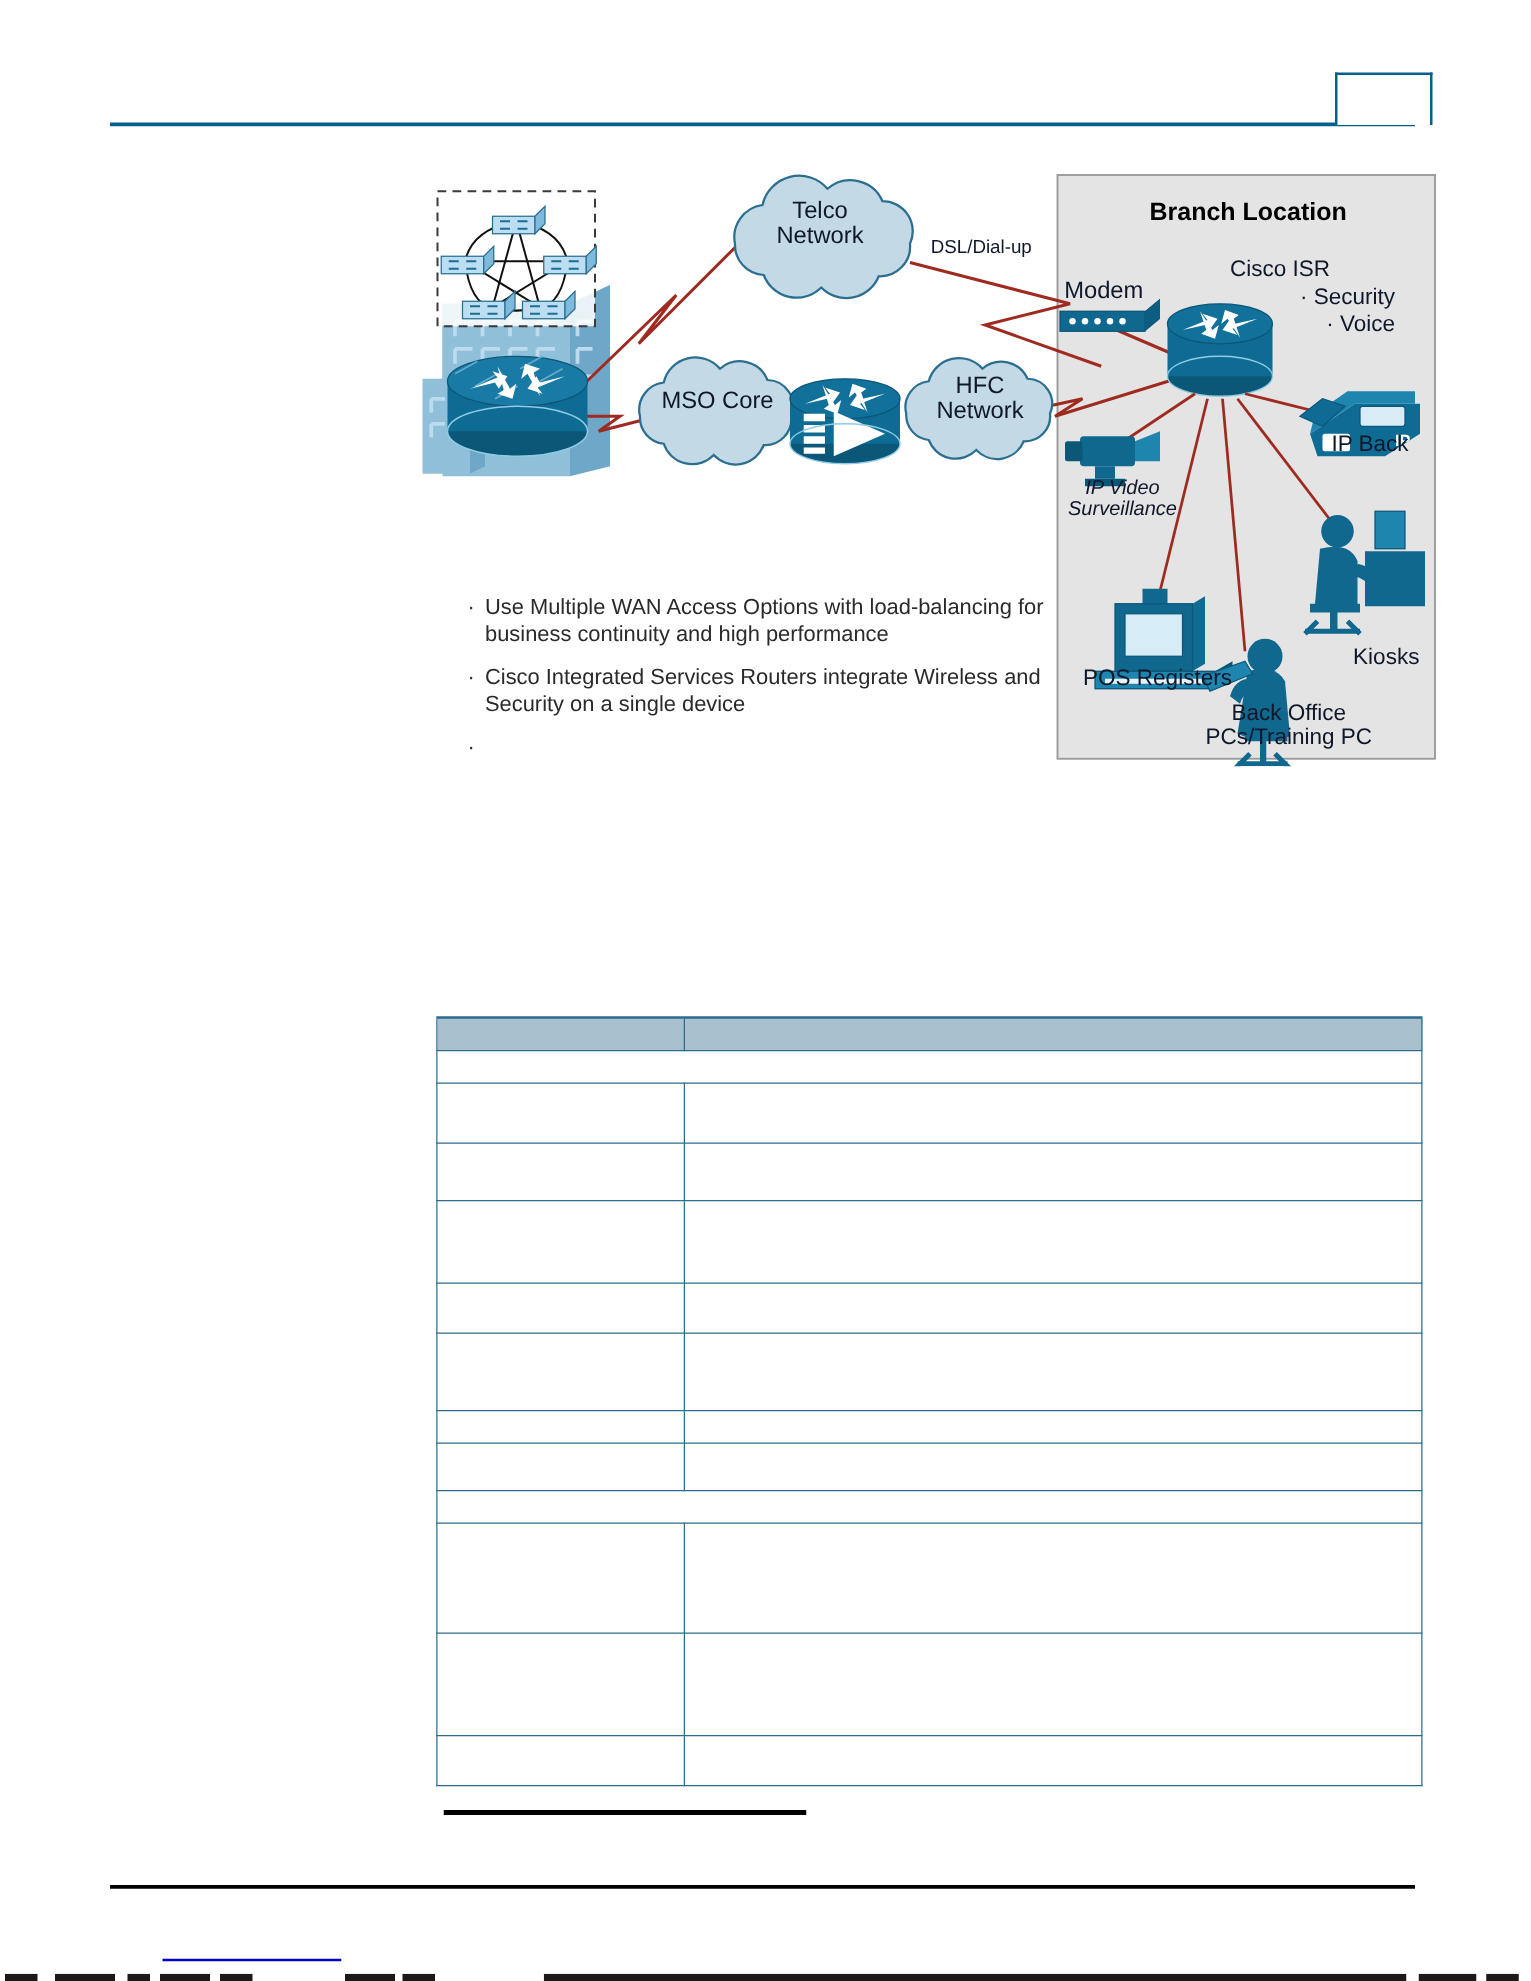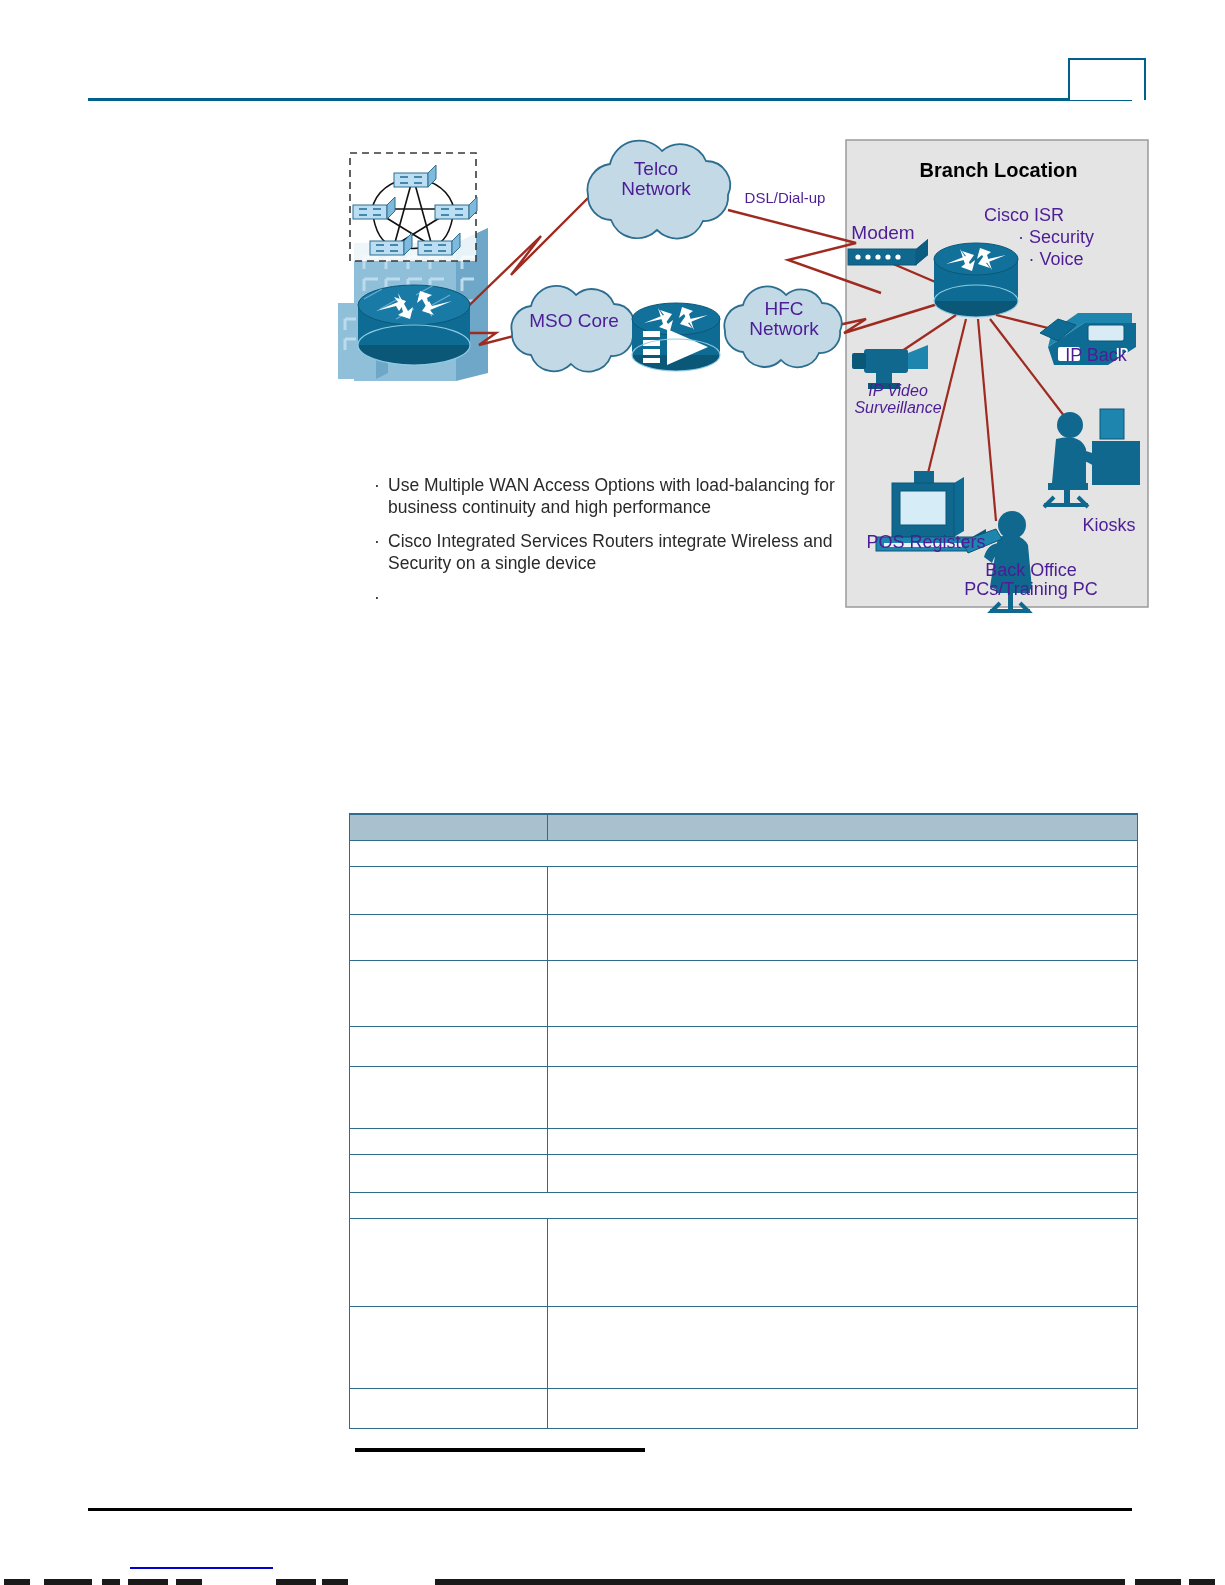--- a/index.html
+++ b/index.html
@@ -78,21 +78,21 @@
     left: 336px;
     top: 133px;
     width: 818px;
     height: 480px;
   }
   #fig-svg { position: absolute; left: 0; top: 0; }
 
   .fig-label {
     position: absolute;
     font-family: "Liberation Sans", sans-serif;
-    color: #4c1d95;
+    color: #0f172a;
     text-align: center;
     line-height: 1.06;
     white-space: pre;
   }
 
   
   #bullets {
     position: absolute;
     left: 374px;
     top: 474px;
@@ -424,23 +424,23 @@
 
   <div class="fig-label" style="left:385px; top:166px; width:126px; font-size:19px;">HFC
 Network</div>
 
   <div class="fig-label" style="left:389px; top:57px; width:120px; font-size:15px;">DSL/Dial-up</div>
 
   <div class="fig-label" style="left:502px; top:90px; width:90px; font-size:19px;">Modem</div>
 
   <div class="fig-label" style="left:648px; top:73px; width:120px; font-size:18px; text-align:left;">Cisco ISR</div>
 
-  <div class="fig-label" style="left:660px; top:95px; width:120px; font-size:18px; text-align:center;">· Security</div>
-
-  <div class="fig-label" style="left:660px; top:117px; width:120px; font-size:18px; text-align:center;">· Voice</div>
+  <div class="fig-label" style="left:660px; top:95px; width:120px; font-size:18px; text-align:right;">· Security</div>
+
+  <div class="fig-label" style="left:660px; top:117px; width:120px; font-size:18px; text-align:right;">· Voice</div>
 
   <div class="fig-label" style="left:700px; top:213px; width:120px; font-size:18px;">IP Back</div>
 
   <div class="fig-label" style="left:492px; top:250px; width:140px; font-size:16px;font-style:italic;">IP Video
 Surveillance</div>
 
   <div class="fig-label" style="left:728px; top:349px; width:90px; font-size:18px;margin-top:34px;">Kiosks</div>
 
   <div class="fig-label" style="left:510px; top:400px; width:160px; font-size:18px;">POS Registers</div>
 

